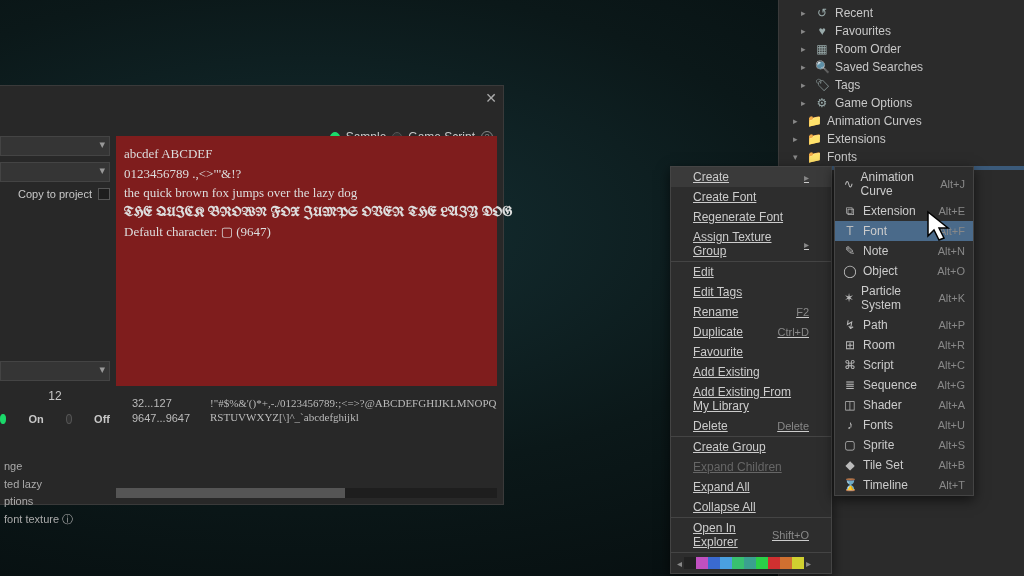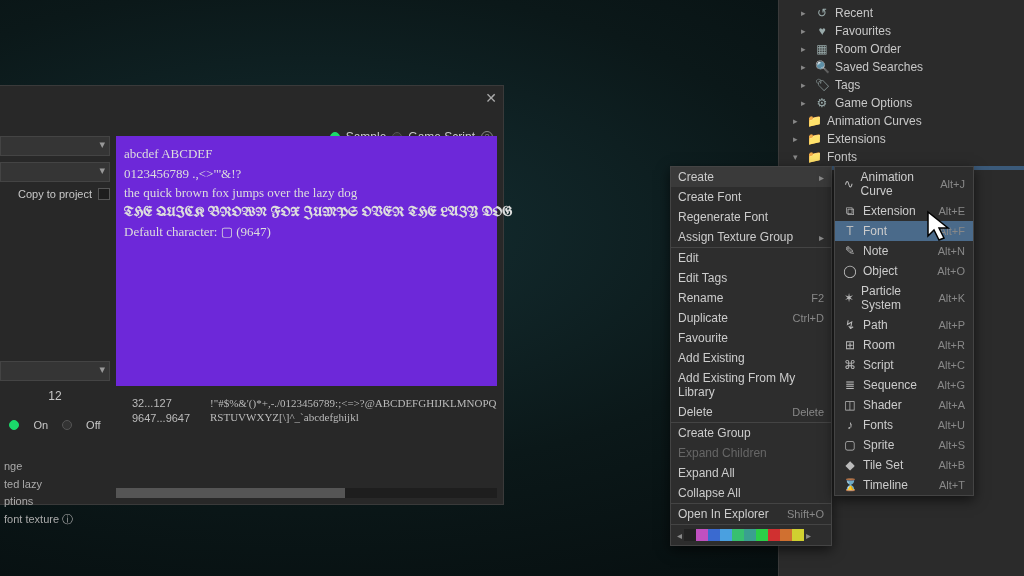--- a/index.html
+++ b/index.html
@@ -53,21 +53,21 @@
     width: 12px; height: 12px; border-radius: 50%; border: 1px solid #888;
     font-size: 9px; text-align: center; line-height: 11px; color: #888;
   }
 
   .preview-area {
     position: absolute;
     top: 50px;
     left: 116px;
     right: 6px;
     height: 250px;
-    background: #6d28d9;
+    background: #7f1d1d;
     padding: 8px;
     color: #ddd;
     font-size: 13px;
     line-height: 1.5;
     font-family: serif;
   }
   .preview-area .line { white-space: nowrap; }
   .preview-area .blackletter { font-family: "UnifrakturMaguntia","Old English Text MT","Blackletter",serif; font-weight: bold; }
 
   .left-controls {
@@ -97,21 +97,21 @@
   .size-row {
     position: absolute;
     top: 275px;
     left: 0;
     width: 110px;
   }
   .size-val {
     text-align: center; font-size: 12px; margin-top: 8px;
   }
   .onoff-row {
-    display: flex; align-items: center; gap: 14px; justify-content: center; margin-top: 16px; font-size: 11px;
+    display: flex; align-items: center; gap: 22px; justify-content: center; margin-top: 10px; font-size: 11px; font-weight: bold;
   }
 
   .bottom-ranges {
     position: absolute;
     left: 0;
     top: 340px;
     width: 108px;
     font-size: 11px;
     color: #aaa;
     line-height: 1.6;
@@ -173,23 +173,24 @@
     left: 670px;
     top: 166px;
     width: 162px;
     background: #2d2d2d;
     border: 1px solid #444;
     box-shadow: 0 4px 12px rgba(0,0,0,.6);
     font-size: 12px;
   }
   .context-menu .cm-row {
     display: flex; justify-content: space-between; align-items: center;
-    padding: 3px 7px;
+    padding: 3px 22px;
     color: #ccc;
     cursor: default;
+    text-decoration: underline;
   }
   .context-menu .cm-row.header { background: #3a3a3a; }
   .context-menu .cm-row.sep { border-top: 1px solid #444; }
   .context-menu .cm-row .arrow { color: #888; font-size: 10px; }
   .context-menu .cm-row.disabled { color: #666; }
   .context-menu .cm-row .kbd { color: #888; font-size: 11px; }
 
   .color-row {
     display: flex; gap: 0; padding: 4px 4px; border-top: 1px solid #444;
     align-items: center;

